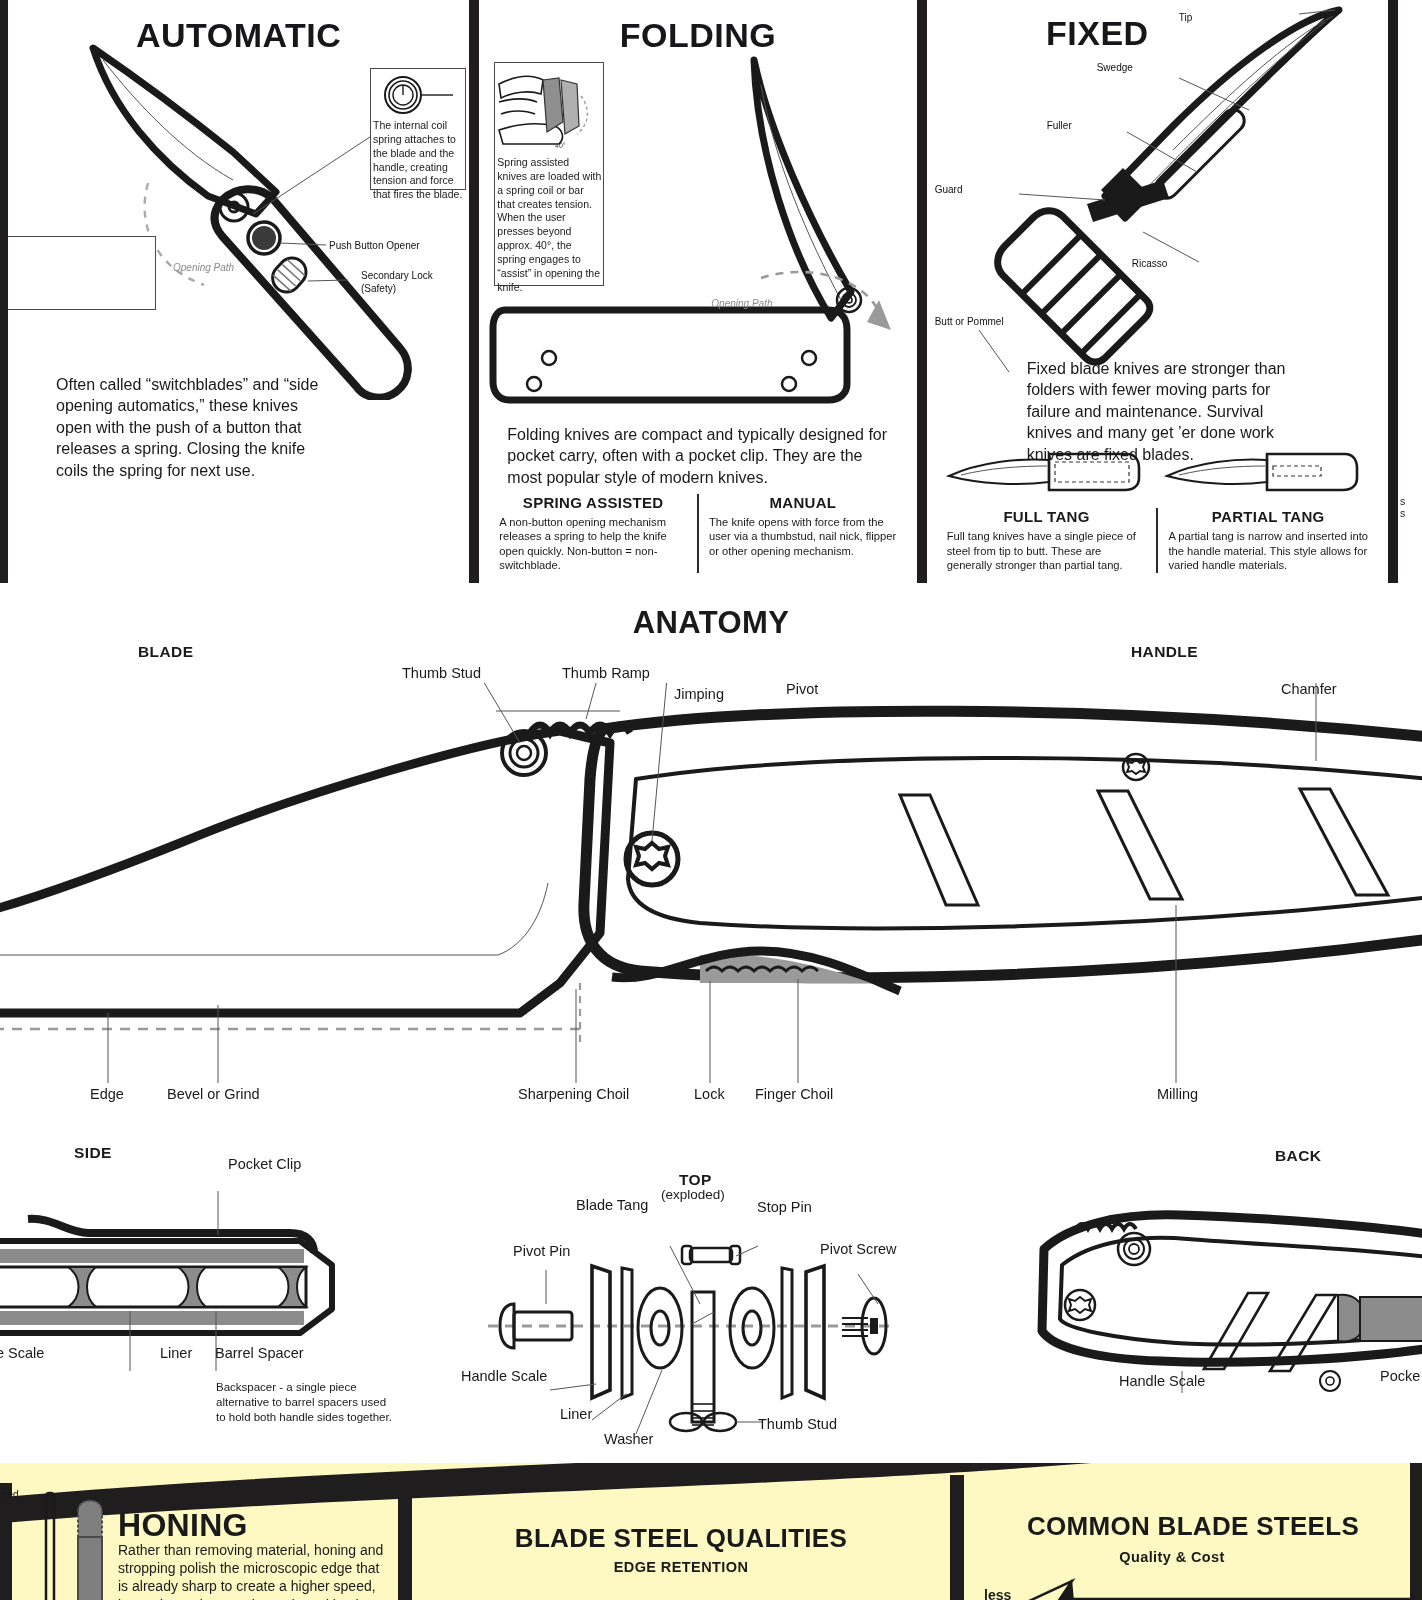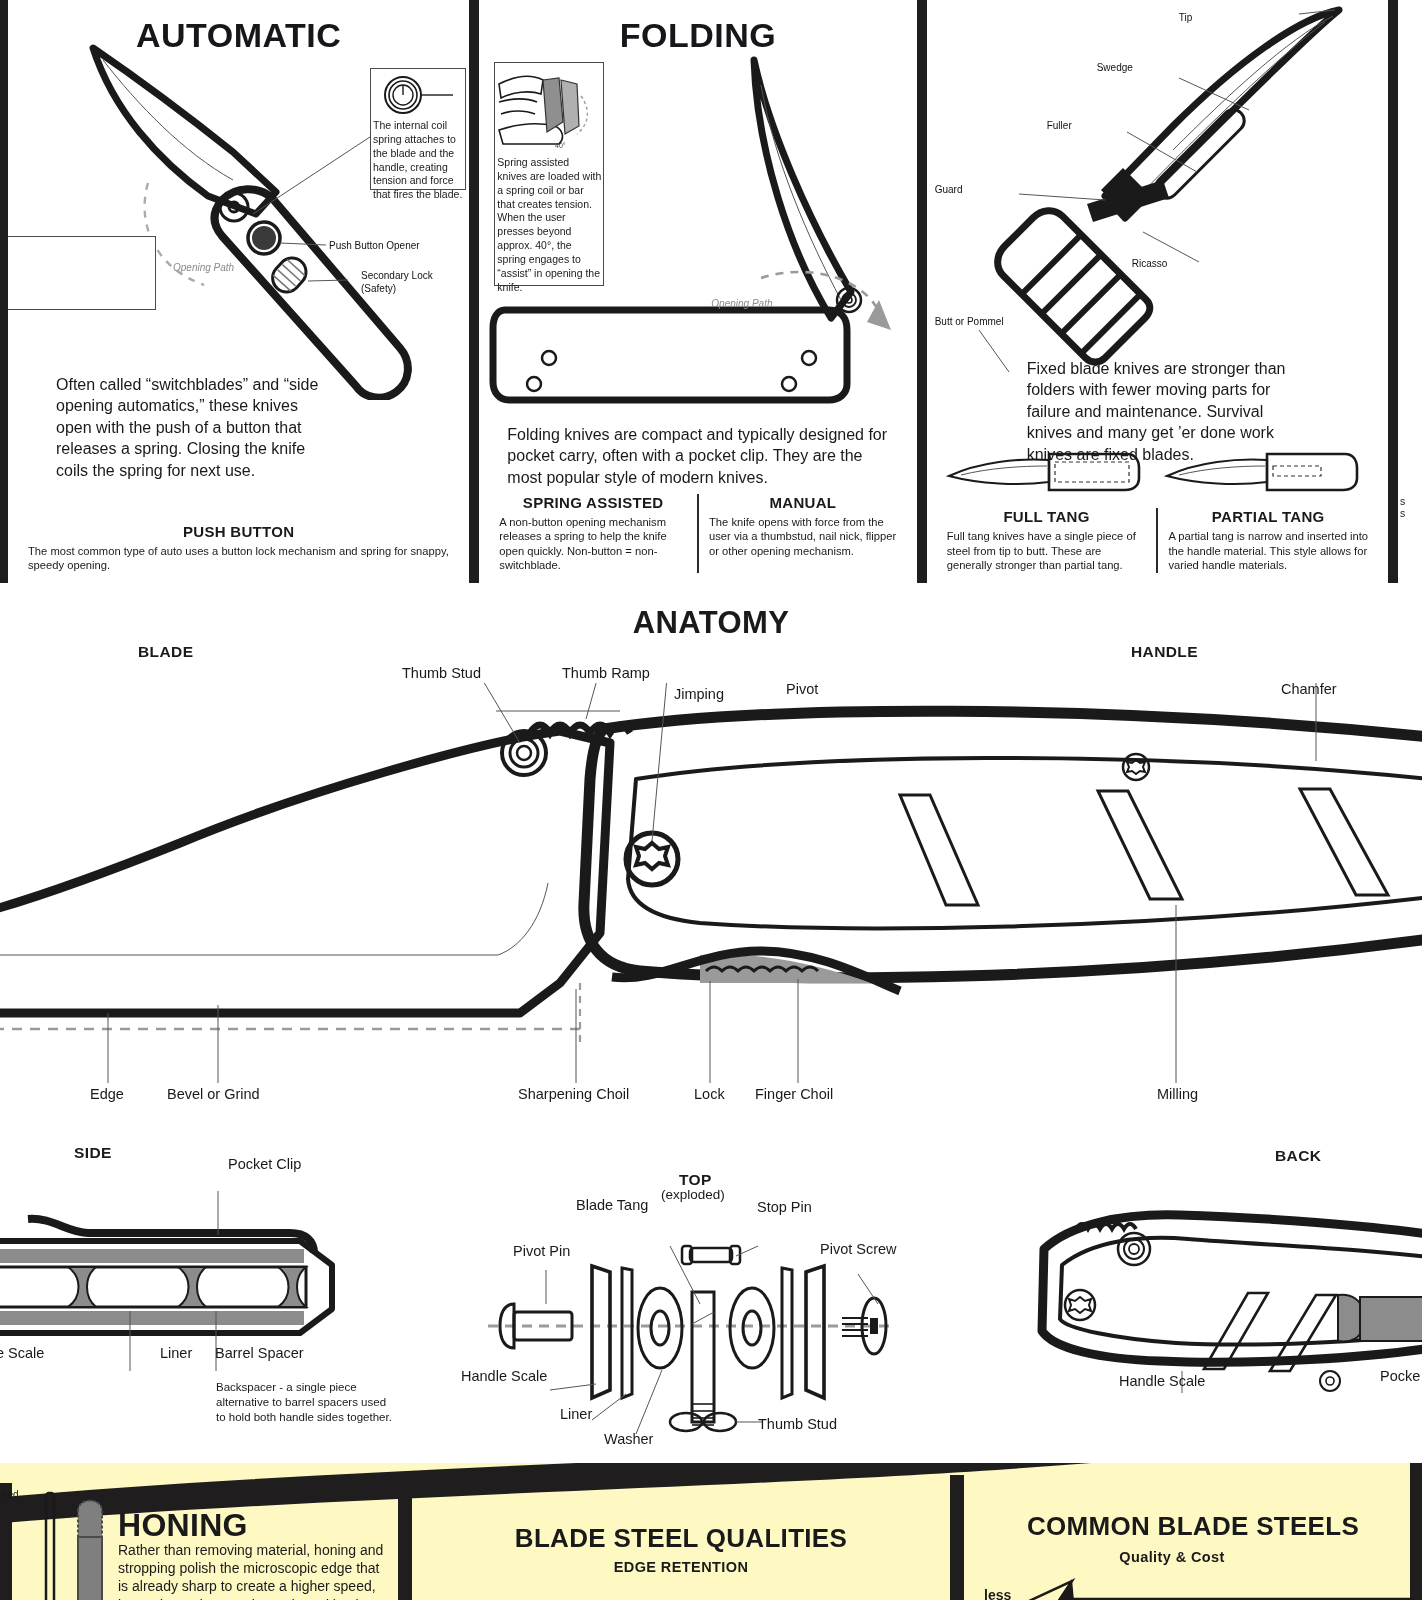--- a/index.html
+++ b/index.html
@@ -190,24 +190,20 @@
       </div>
 
       <div class="lbl" style="left:321px; top:240px;">Push Button Opener</div>
       <div class="lbl" style="left:353px; top:270px; white-space:pre-line; line-height:1.25">Secondary Lock
 (Safety)</div>
       <div class="lbl tiny" style="left:165px; top:262px;">Opening Path</div>
 
       <div class="lead body-copy" style="left:48px; top:374px; width:270px;">Often called “switchblades” and “side opening automatics,” these knives open with the push of a button that releases a spring. Closing the knife coils the spring for next use.</div>
 
       <div class="subcols" style="bottom:10px;">
-        <div class="subcol">
-          <h4>PUSH BUTTON</h4>
-          <p>The most common type of auto uses a button lock mechanism and spring for snappy, speedy opening.</p>
-        </div>
       </div>
     </div>
 
     <div class="panel p-mid">
       <div class="panel-title">FOLDING</div>
 
       <svg width="438" height="420" viewBox="0 0 438 420" style="position:absolute;top:0;left:0">
 
         <path class="ink" stroke-width="7" stroke-linejoin="round" d="M275 60 C 290 130, 330 220, 372 292 L 352 318 C 310 250, 278 150, 275 60 Z"></path>
         <path class="thin" d="M282 85 C 295 160, 330 240, 362 300"></path>
@@ -250,20 +246,21 @@
           <p>A non-button opening mechanism releases a spring to help the knife open quickly. Non-button = non-switchblade.</p>
         </div>
         <div class="subcol">
           <h4>MANUAL</h4>
           <p>The knife opens with force from the user via a thumbstud, nail nick, flipper or other opening mechanism.</p>
         </div>
       </div>
     </div>
 
     <div class="panel p-right">
+      <div class="panel-title fixed-t" style="padding-right:120px">FIXED</div>
 
       <svg width="462" height="420" viewBox="0 0 462 420" style="position:absolute;top:0;left:0">
 
         <path class="ink" stroke-width="7" stroke-linejoin="round" d="M412 10 C 392 26, 330 86, 258 158 L 198 218 L 178 196 L 246 126 C 310 62, 372 18, 412 10 Z"></path>
         <path class="thin" stroke-width="2" d="M398 22 C 350 58, 276 130, 212 196"></path>
         <path class="thin" stroke-width="2" d="M406 16 C 360 40, 300 96, 246 150"></path>
 
         <rect class="ink" stroke-width="3" x="262" y="96" width="22" height="116" rx="11" transform="rotate(45 273 154)"></rect>
 
         <path class="fillblk" d="M174 190 L 196 168 L 222 194 L 200 216 Z"></path>

